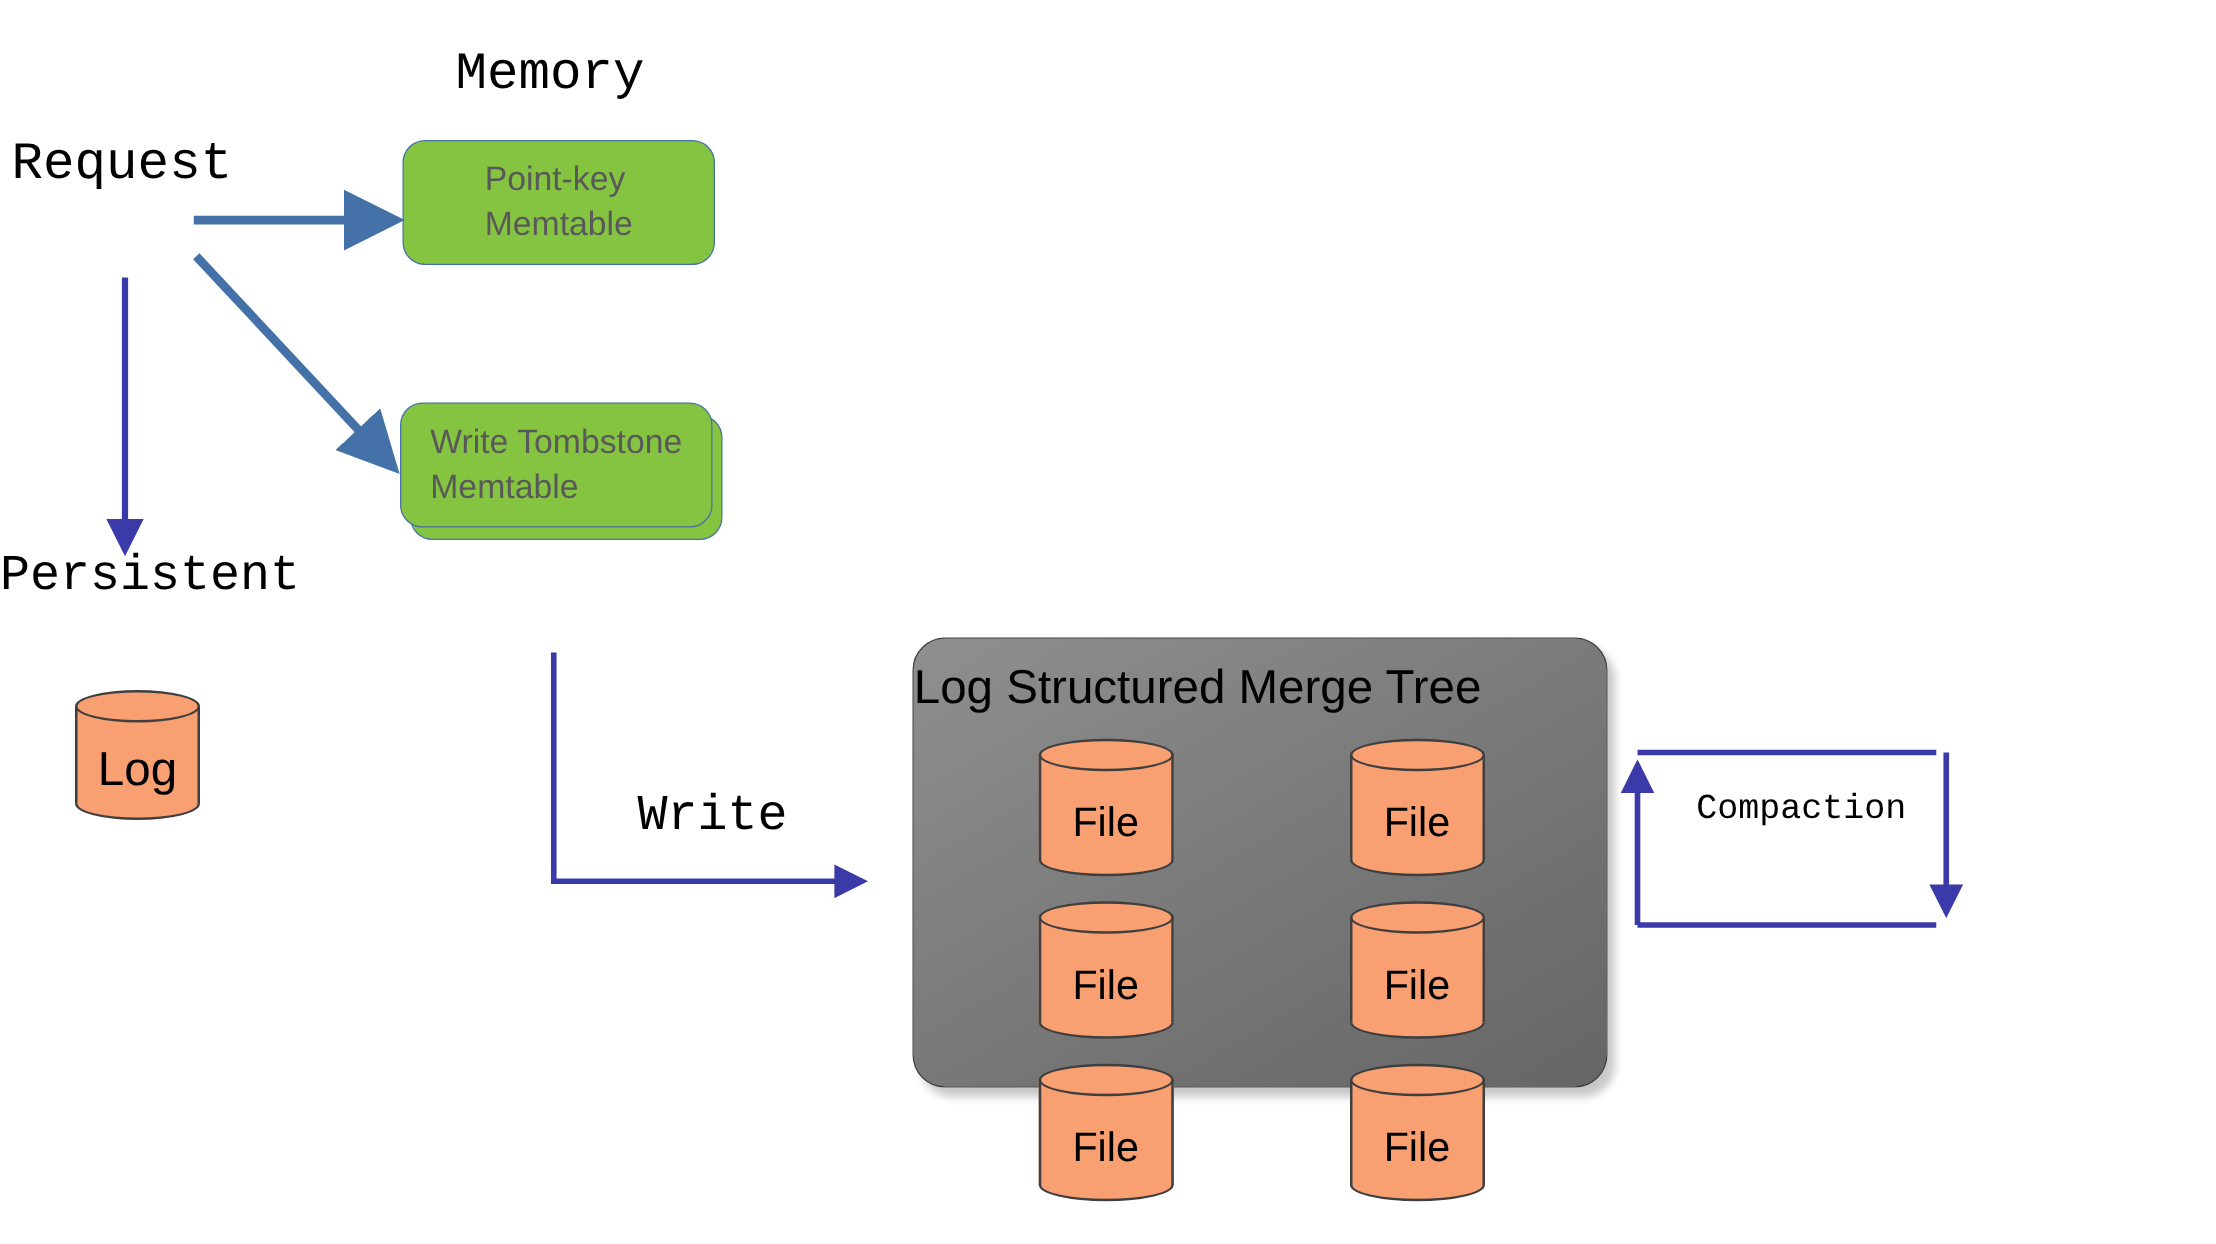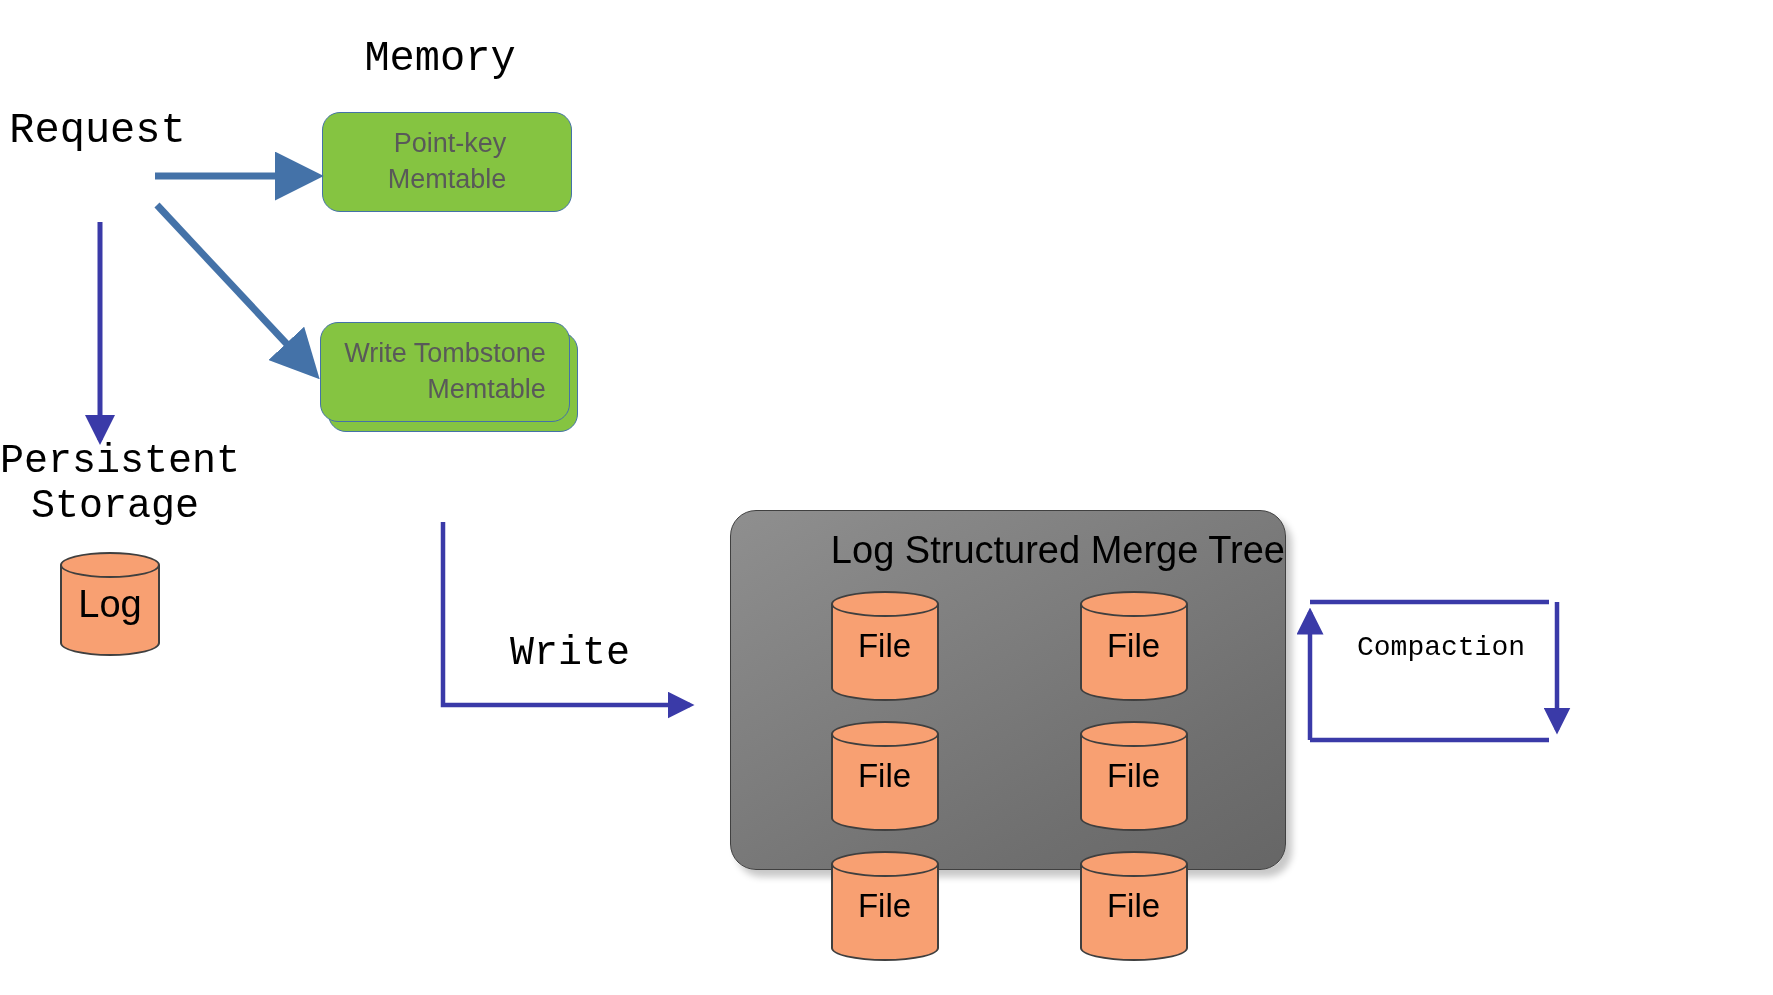--- a/index.html
+++ b/index.html
@@ -64,21 +64,21 @@
     background: #8DC63F;
     background: #85C441;
     border: 1.5px solid #4472A8;
     border-radius: 18px;
     display: flex;
     align-items: center;
     justify-content: center;
     color: #595959;
     font-size: 27px;
     line-height: 1.32;
-    text-align: right;
+    text-align: left;
     font-family: "Liberation Sans", sans-serif;
   }
   #point-key-memtable {
     left: 322px; top: 112px;
     width: 250px; height: 100px;
   }
   #range-tombstone-memtable-shadow {
     left: 328px; top: 332px;
     width: 250px; height: 100px;
     z-index: 1;
@@ -97,21 +97,21 @@
     width: 556px; height: 360px;
     border-radius: 26px;
     border: 1.5px solid #404040;
     background: linear-gradient(150deg, #8f8f8f 0%, #808080 35%, #6f6f6f 75%, #666666 100%);
     box-shadow: 6px 7px 7px rgba(0,0,0,0.22);
   }
   #lsm-title {
     position: absolute;
     left: 0; top: 18px;
     width: 100%;
-    text-align: right;
+    text-align: left;
     color: #000000;
     font-size: 38px;
     font-family: "Liberation Sans", sans-serif;
     white-space: nowrap;
   }
   #lsm-file-grid {
     position: absolute;
     left: 40px; top: 80px;
     width: 476px; height: 258px;
     display: grid;
@@ -151,21 +151,21 @@
     position: absolute;
     left: 0; top: 0;
     width: 100%;
     height: 26px;
     background: #F8A072;
     border: 2.5px solid #3F3F3F;
     border-radius: 50%;
   }
   .cyl-text {
     position: absolute;
-    left: 0; top: 0;
+    left: 0; top: 12px;
     width: 100%; height: 100%;
     display: flex;
     align-items: center;
     justify-content: center;
     color: #000000;
     font-size: 33px;
     font-family: "Liberation Sans", sans-serif;
     z-index: 5;
   }
   #log-cylinder {
@@ -207,21 +207,20 @@
 
   <div class="memtable-box" id="range-tombstone-memtable">
     <span>
       <span class="memtable-label">Write Tombstone</span>
       <span class="memtable-label">Memtable</span>
     </span>
   </div>
 
   <div class="plain-label" id="persistent-storage-label">
     <span class="ps-line">Persistent</span>
-    <span class="ps-line">Storage</span>
   </div>
 
   <div class="cylinder" id="log-cylinder">
     <div class="cyl-bottom"></div>
     <div class="cyl-body"></div>
     <div class="cyl-top"></div>
     <div class="cyl-text">Log</div>
   </div>
 
   <div class="plain-label" id="flush-label">Write</div>

